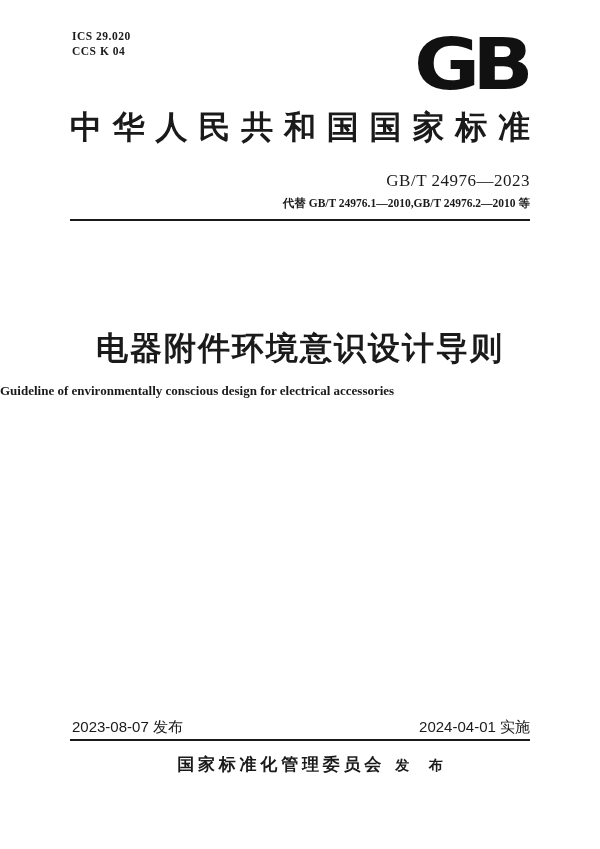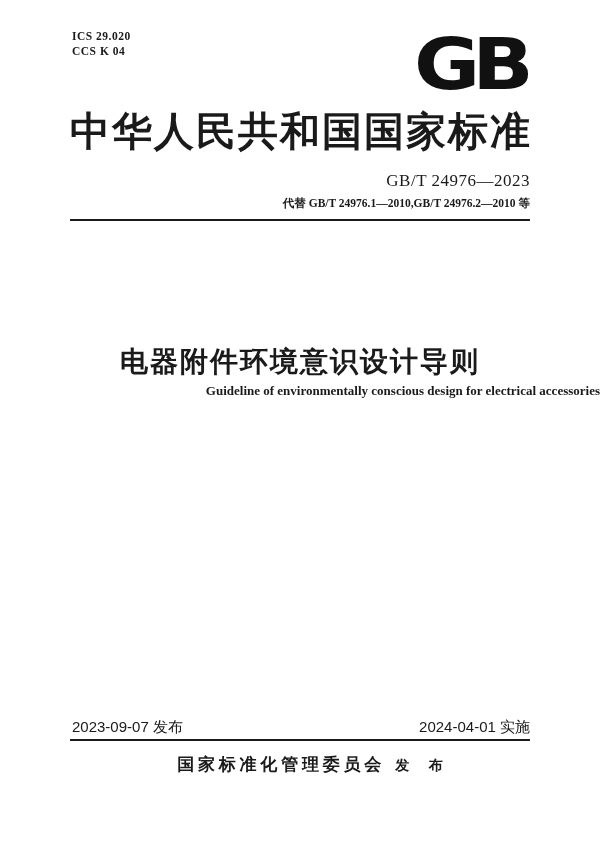--- a/index.html
+++ b/index.html
@@ -41,21 +41,21 @@
     transform: scaleX(1.12);
     transform-origin: 100% 50%;
     color: #111;
   }
   
   .national-title {
     position: absolute;
     left: 70px;
     top: 104px;
     width: 460px;
-    font-size: 40px;
+    font-size: 32px;
     font-weight: bold;
     font-family: "Liberation Serif", serif;
     white-space: nowrap;
     text-align: justify;
     text-align-last: justify;
     line-height: 1.2;
   }
   .std-number {
     position: absolute;
     right: 70px;
@@ -80,33 +80,33 @@
     height: 2px;
     background: #1a1a1a;
   }
   .rule-top { top: 215px; }
   .rule-bottom { top: 735px; }
   
   .doc-title-cn {
     position: absolute;
     left: 0;
     width: 600px;
-    top: 339px;
+    top: 323px;
     text-align: center;
     font-family: "Liberation Sans", sans-serif;
     font-weight: bold;
-    font-size: 28px;
+    font-size: 32px;
     letter-spacing: 2px;
   }
   .doc-title-en {
     position: absolute;
     left: 0;
     width: 600px;
     top: 379px;
-    text-align: right;
+    text-align: left;
     font-family: "Liberation Serif", serif;
     font-weight: bold;
     font-size: 13px;
   }
   
   .issue-date {
     position: absolute;
     left: 72px;
     top: 714px;
     font-family: "Liberation Sans", sans-serif;
@@ -171,21 +171,21 @@
   <div class="std-number">GB/T 24976—2023</div>
 
   <div class="replaces">代替 GB/T 24976.1—2010,GB/T 24976.2—2010 等</div>
 
   <div class="rule rule-top"></div>
 
   <div class="doc-title-cn">电器附件环境意识设计导则</div>
 
   <div class="doc-title-en">Guideline of environmentally conscious design for electrical accessories</div>
 
-  <div class="issue-date">2023-09-07 发布</div>
+  <div class="issue-date">2023-08-07 发布</div>
 
   <div class="impl-date">2024-04-01 实施</div>
 
   <div class="rule rule-bottom"></div>
 
   <div class="issuer-block">
     <div class="issuer-lines">
       <div class="issuer-line">国家标准化管理委员会</div>
     </div>
     <div class="release-label">发 布</div>

